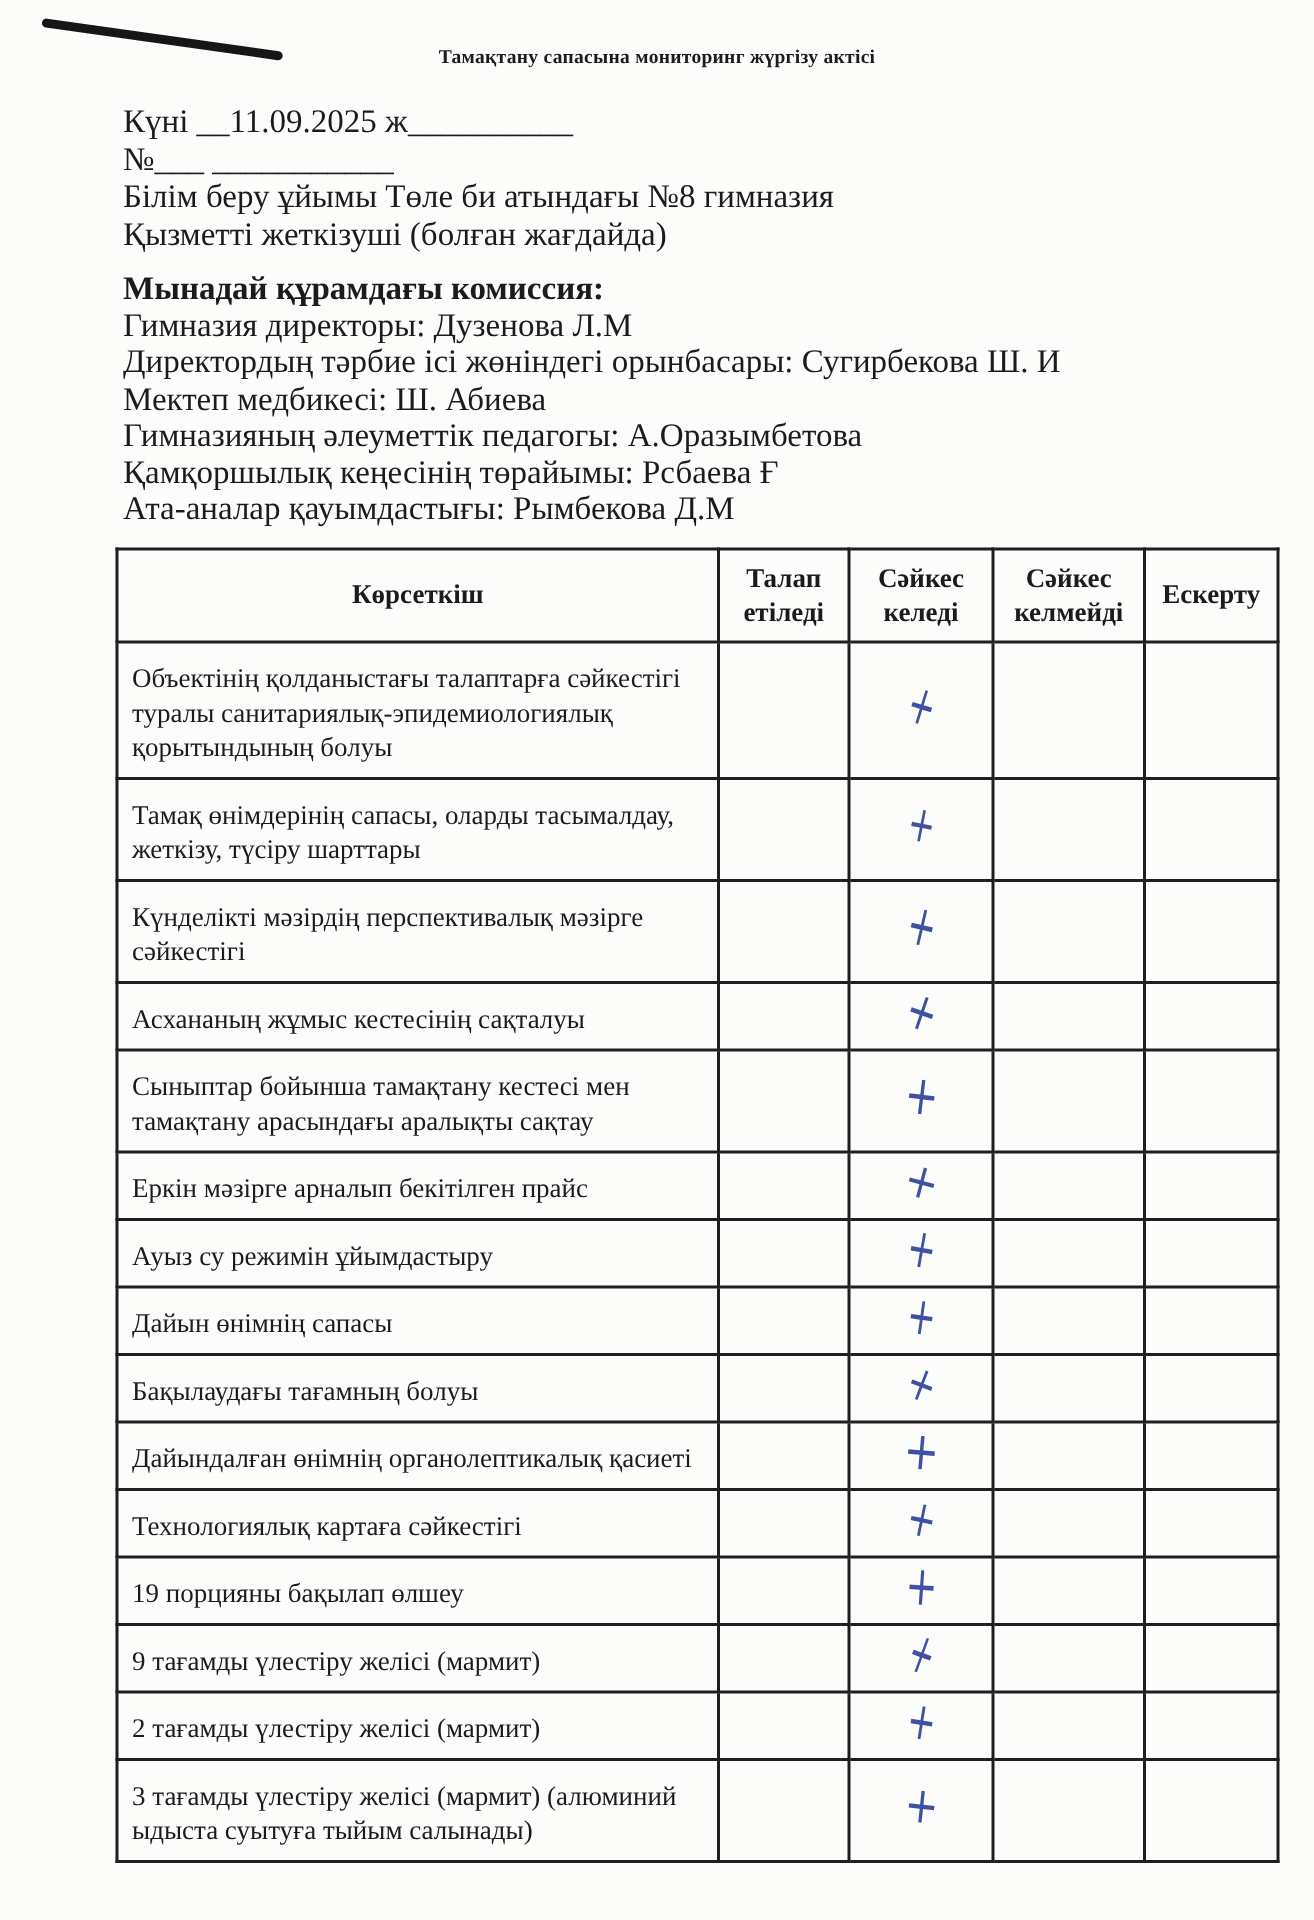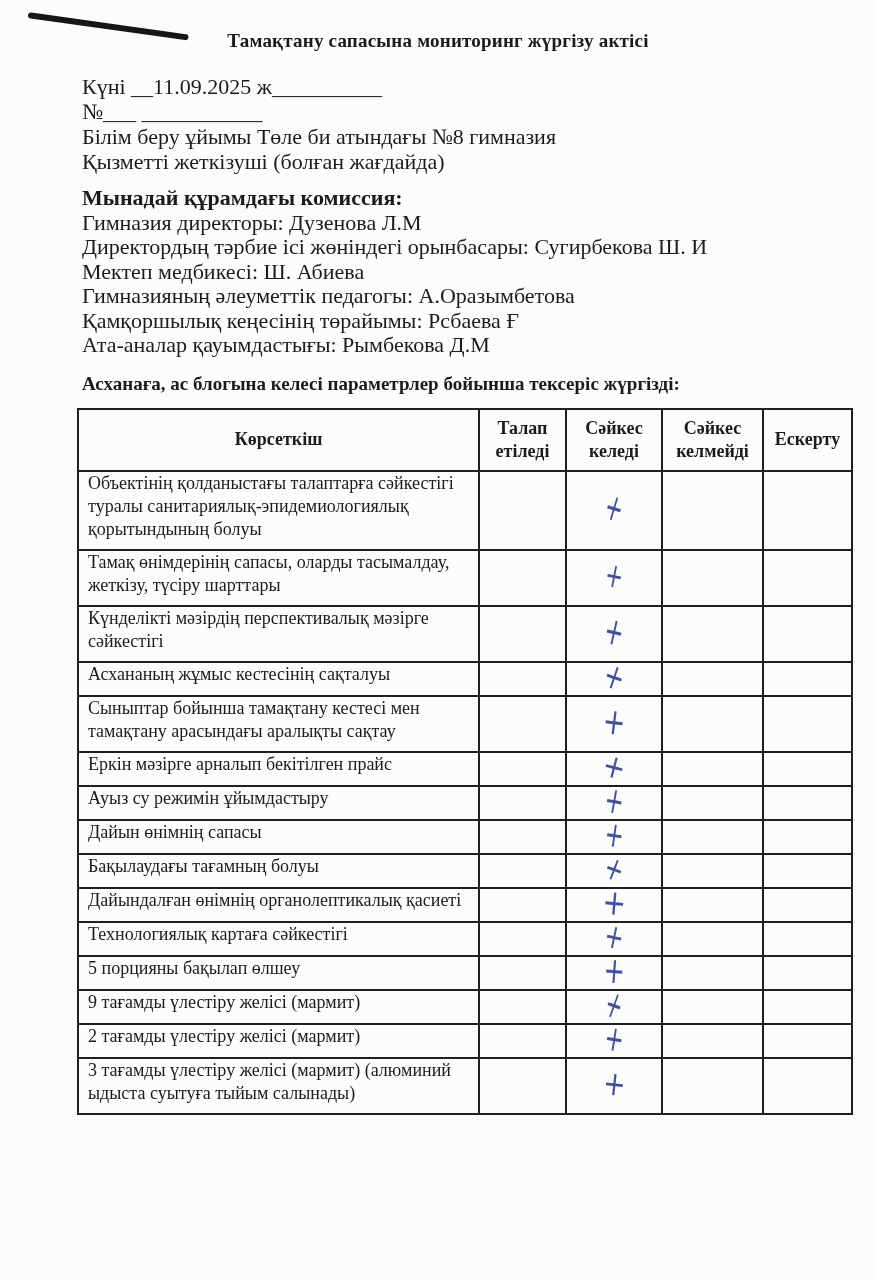--- a/index.html
+++ b/index.html
@@ -21,21 +21,21 @@
     left:28px;top:12px;
     width:162px;height:6px;
     background:#161616;
     border-radius:4px;
     transform:rotate(8deg);
     transform-origin:left center;
   }
   .title{
     text-align:center;
     font-weight:bold;
-    font-size:19px;
+    font-size:13px;
     margin-top:30px;
     letter-spacing:.2px;
   }
   .meta{
     margin:22px 16px 0 82px;
     font-size:22px;
     line-height:25px;
   }
   .commission{
     margin:12px 0 0 82px;
@@ -65,21 +65,21 @@
     vertical-align:middle;
   }
   table.checklist th{
     font-weight:bold;
     text-align:center;
     padding:7px 4px;
     line-height:23px;
     font-size:18px;
   }
   td.c-ind{
-    padding:0 6px 8px 9px;
+    padding:12px 6px 8px 9px;
     line-height:23px;
     text-align:left;
   }
   td.c-sm{text-align:center;padding:4px 2px;}
   .check{
     display:inline-block;
     font-family:"DejaVu Sans", sans-serif;
     font-size:27px;
     font-weight:400;
     color:#3f51a3;
@@ -121,21 +121,20 @@
   <div class="commission">
     <div class="heading">Мынадай құрамдағы комиссия:</div>
     <div>Гимназия директоры: Дузенова Л.М</div>
     <div>Директордың тәрбие ісі жөніндегі орынбасары: Сугирбекова Ш. И</div>
     <div>Мектеп медбикесі: Ш. Абиева</div>
     <div>Гимназияның әлеуметтік педагогы: А.Оразымбетова</div>
     <div>Қамқоршылық кеңесінің төрайымы: Рсбаева Ғ</div>
     <div>Ата-аналар қауымдастығы: Рымбекова Д.М</div>
   </div>
 
-  <div class="section-heading">Асханаға, ас блогына келесі параметрлер бойынша тексеріс жүргізді:</div>
 
   <table class="checklist">
     <colgroup>
         <col class="c1">
         <col class="c2">
         <col class="c3">
         <col class="c4">
         <col class="c5">
       </colgroup>
     <thead>
@@ -219,21 +218,21 @@
         <td class="c-sm"></td>
       </tr>
       <tr>
         <td class="c-ind">Технологиялық картаға сәйкестігі</td>
         <td class="c-sm"></td>
         <td class="c-sm"><span class="check">+</span></td>
         <td class="c-sm"></td>
         <td class="c-sm"></td>
       </tr>
       <tr>
-        <td class="c-ind">5 порцияны бақылап өлшеу</td>
+        <td class="c-ind">19 порцияны бақылап өлшеу</td>
         <td class="c-sm"></td>
         <td class="c-sm"><span class="check">+</span></td>
         <td class="c-sm"></td>
         <td class="c-sm"></td>
       </tr>
       <tr>
         <td class="c-ind">9 тағамды үлестіру желісі (мармит)</td>
         <td class="c-sm"></td>
         <td class="c-sm"><span class="check">+</span></td>
         <td class="c-sm"></td>

